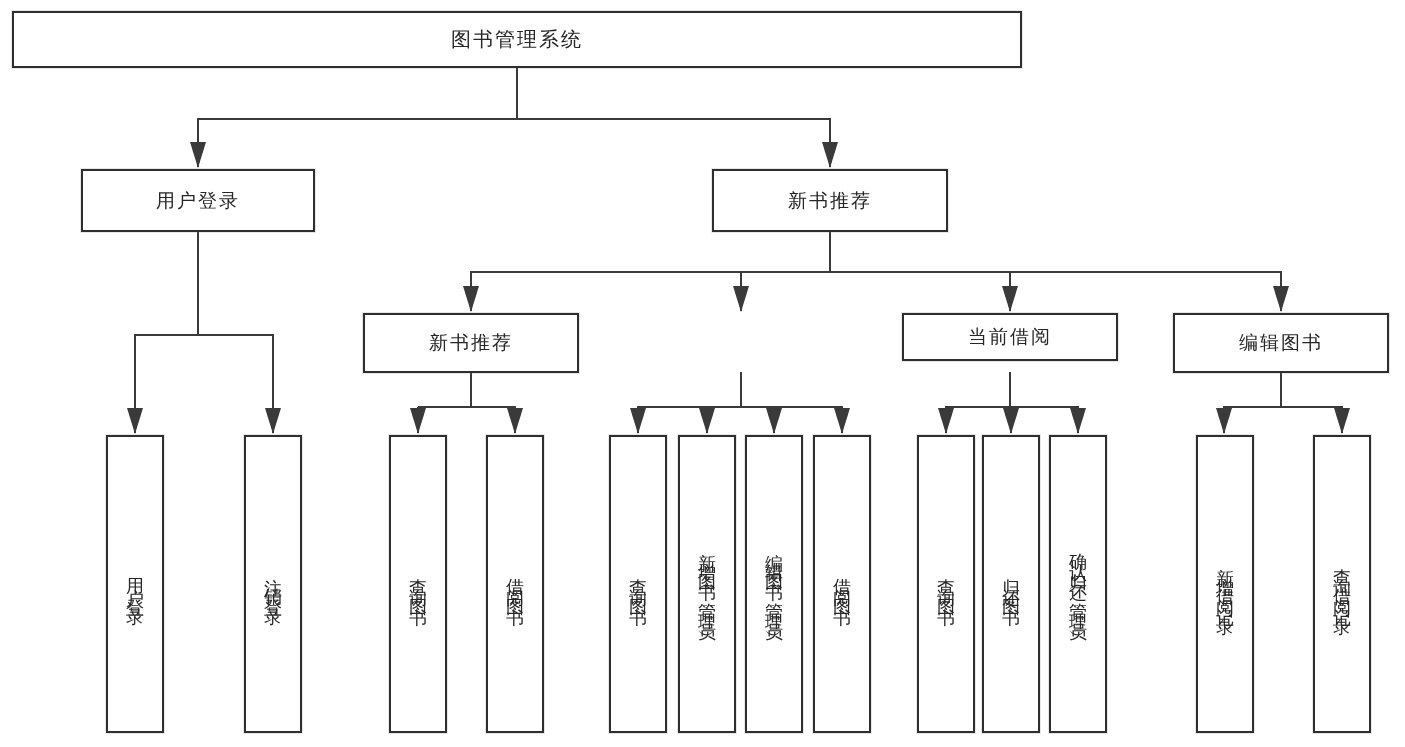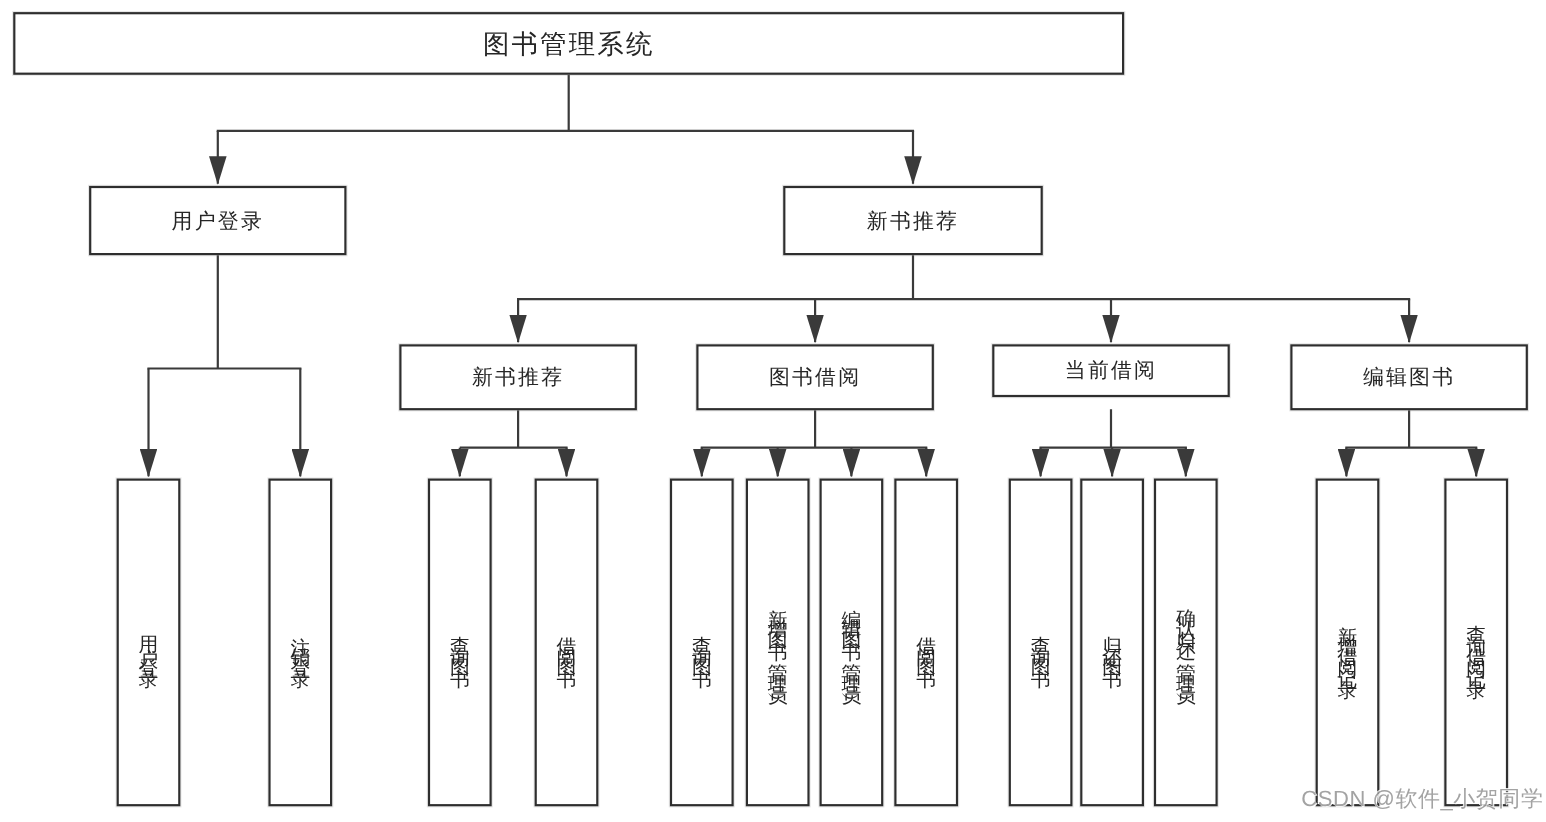--- a/index.html
+++ b/index.html
@@ -19,21 +19,21 @@
     display:flex;align-items:center;justify-content:center;
     color:#262626;
     z-index:2;
     box-shadow:0 0 0 1px rgba(120,120,120,.18);
   }
   .h-label{
     font-size:19px;
     letter-spacing:2px;
     white-space:nowrap;
   }
-  .root-label{font-size:24px;}
+  .root-label{font-size:20px;}
   .v-label{
     writing-mode:vertical-rl;
     text-orientation:mixed;
     font-size:18px;
     letter-spacing:10px;
     line-height:1;
     white-space:nowrap;
   }
   .watermark{
     position:absolute;
@@ -101,23 +101,20 @@
   <div class="box" style="left:81px;top:169px;width:234px;height:63px">
     <span class="h-label">用户登录</span>
   </div>
   <div class="box" style="left:712px;top:169px;width:236px;height:63px">
     <span class="h-label">新书推荐</span>
   </div>
 
   <div class="box" style="left:363px;top:313px;width:216px;height:60px">
     <span class="h-label">新书推荐</span>
   </div>
-  <div class="box" style="left:633px;top:313px;width:216px;height:60px">
-    <span class="h-label">图书借阅</span>
-  </div>
   <div class="box" style="left:902px;top:313px;width:216px;height:48px">
     <span class="h-label">当前借阅</span>
   </div>
   <div class="box" style="left:1173px;top:313px;width:216px;height:60px">
     <span class="h-label">编辑图书</span>
   </div>
 
   <div class="box" style="left:106px;top:435px;width:58px;height:298px">
     <span class="v-label">用户登录</span>
   </div>
@@ -155,15 +152,14 @@
     <span class="v-label">确认归还（管理员）</span>
   </div>
 
   <div class="box" style="left:1196px;top:435px;width:58px;height:298px">
     <span class="v-label">新增借阅记录</span>
   </div>
   <div class="box" style="left:1313px;top:435px;width:58px;height:298px">
     <span class="v-label">查询借阅记录</span>
   </div>
 
-  <div class="watermark">CSDN @软件_小贺同学</div>
 
 </div>
 
 </body></html>

